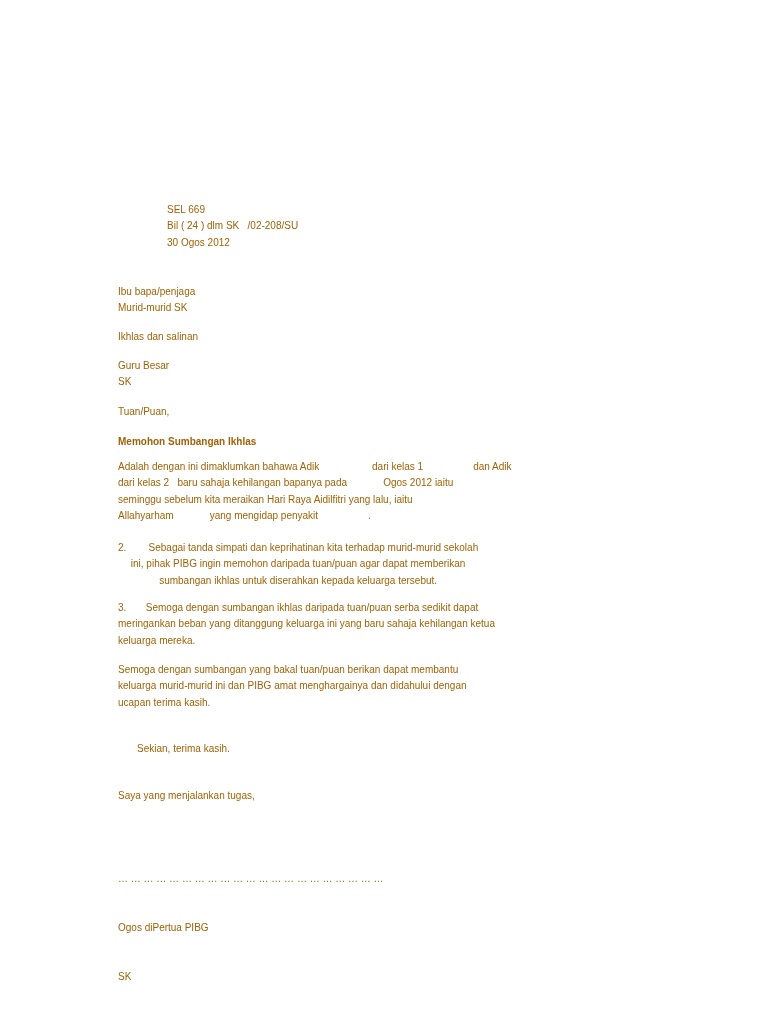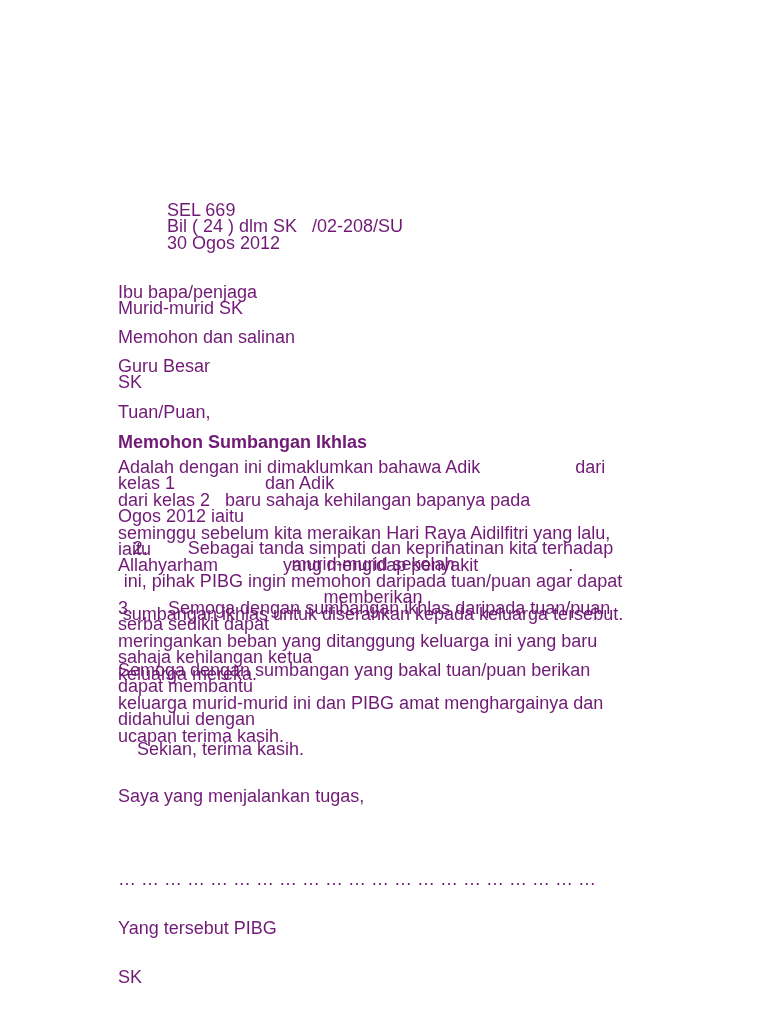--- a/index.html
+++ b/index.html
@@ -6,23 +6,23 @@
     margin: 0;
     padding: 0;
     background: #ffffff;
   }
   .page {
     position: relative;
     width: 628px;
     height: 1024px;
     background: #ffffff;
     font-family: "Liberation Sans", "DejaVu Sans", sans-serif;
-    font-size: 18px;
+    font-size: 10px;
     line-height: 16.4px;
-    color: #701a75;
+    color: #a16207;
     overflow: hidden;
   }
   .blk {
     position: absolute;
     left: 118px;
     white-space: pre-wrap;
   }
   .ref       { left: 167px; top: 202px; }
   .recipient { top: 284px; }
   .via       { top: 329px; }
@@ -41,21 +41,21 @@
 </style>
 </head>
 <body>
 
 <div class="page">
 
   <div class="blk ref">SEL 669<br>Bil ( 24 ) dlm SK   /02-208/SU<br>30 Ogos 2012</div>
 
   <div class="blk recipient">Ibu bapa/penjaga<br>Murid-murid SK</div>
 
-  <div class="blk via">Memohon dan salinan</div>
+  <div class="blk via">Ikhlas dan salinan</div>
 
   <div class="blk cc">Guru Besar<br>SK</div>
 
   <div class="blk salutation">Tuan/Puan,</div>
 
   <div class="blk subject">Memohon Sumbangan Ikhlas</div>
 
   <div class="blk p1"><div><span>Adalah dengan ini dimaklumkan bahawa </span><span class="b">Adik</span><span>                   dari </span><span class="b">kelas 1</span><span>                  dan </span><span class="b">Adik</span></div><div><span>dari </span><span class="b">kelas 2   baru sahaja kehilangan bapanya pada             Ogos 2012 iaitu</span></div><div><span class="b">seminggu sebelum kita meraikan Hari Raya Aidilfitri yang lalu, iaitu</span></div><div><span class="b">Allahyarham             yang mengidap penyakit                  .</span></div></div>
 
   <div class="blk p2">2.        Sebagai tanda simpati dan keprihatinan kita terhadap murid-murid sekolah<br>ini, pihak PIBG ingin memohon daripada tuan/puan agar dapat memberikan<br>sumbangan ikhlas untuk diserahkan kepada keluarga tersebut.</div>
@@ -63,17 +63,17 @@
   <div class="blk p3">3.       Semoga dengan sumbangan ikhlas daripada tuan/puan serba sedikit dapat<br>meringankan beban yang ditanggung keluarga ini yang baru sahaja kehilangan ketua<br>keluarga mereka.</div>
 
   <div class="blk p4">Semoga dengan sumbangan yang bakal tuan/puan berikan dapat membantu<br>keluarga murid-murid ini dan PIBG amat menghargainya dan didahului dengan<br>ucapan terima kasih.</div>
 
   <div class="blk closing">Sekian, terima kasih.</div>
 
   <div class="blk signoff">Saya yang menjalankan tugas,</div>
 
   <div class="blk signature">
     <div class="sig-line">… … … … … … … … … … … … … … … … … … … … …</div>
-    <div class="sig-line">Yang tersebut PIBG</div>
+    <div class="sig-line">Ogos diPertua PIBG</div>
     <div class="sig-line">SK</div>
   </div>
 
 </div>
 
 </body></html>

